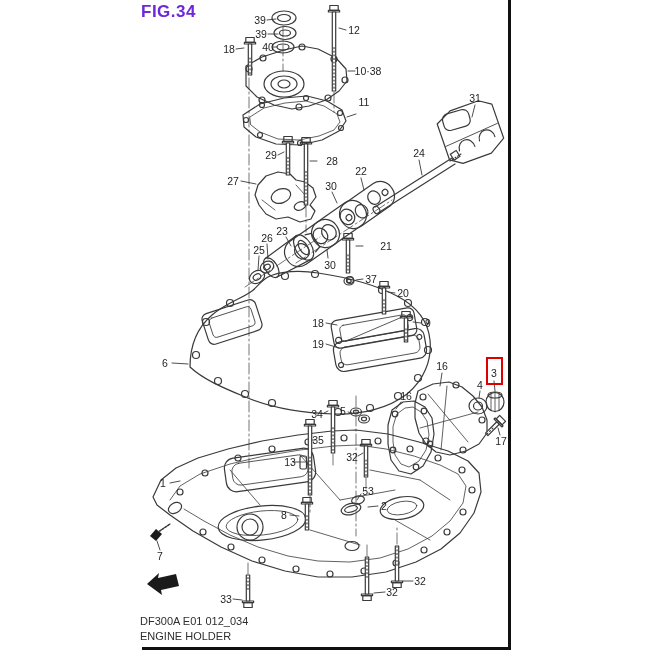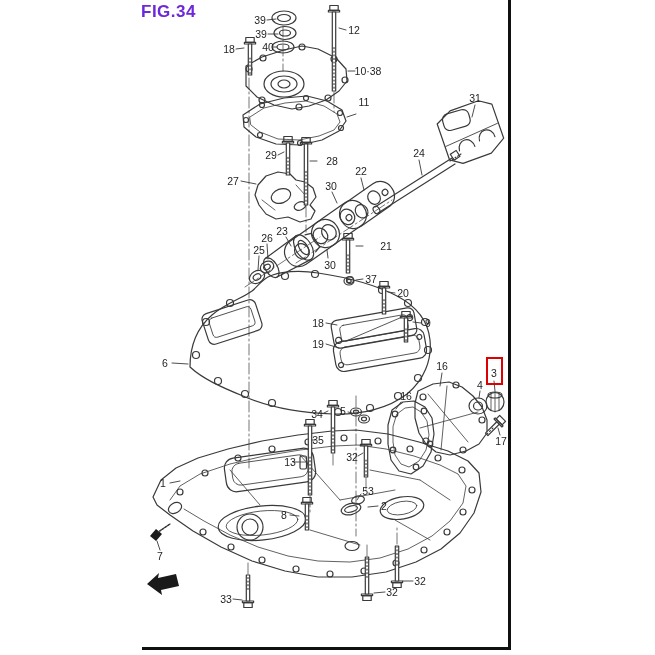--- a/index.html
+++ b/index.html
@@ -459,16 +459,20 @@
       <span class="part-label" style="left: 284px; top: 515px;">8</span>
       <span class="part-label" style="left: 163px; top: 483px;">1</span>
       <span class="part-label" style="left: 160px; top: 556px;">7</span>
       <span class="part-label" style="left: 226px; top: 599px;">33</span>
       <span class="part-label" style="left: 392px; top: 592px;">32</span>
       <span class="part-label" style="left: 420px; top: 581px;">32</span>
     </div>
 
   <div class="highlight-box" style="left: 485.5px; top: 357px; border-color: rgb(221, 0, 0);"></div>
 
+  <div class="footer">
+    <div>DF300A E01 012_034</div>
+    <div>ENGINE HOLDER</div>
+  </div>
 
   <div class="frame-right"></div>
   <div class="frame-bottom"></div>
 </div>
 
 </body></html>

